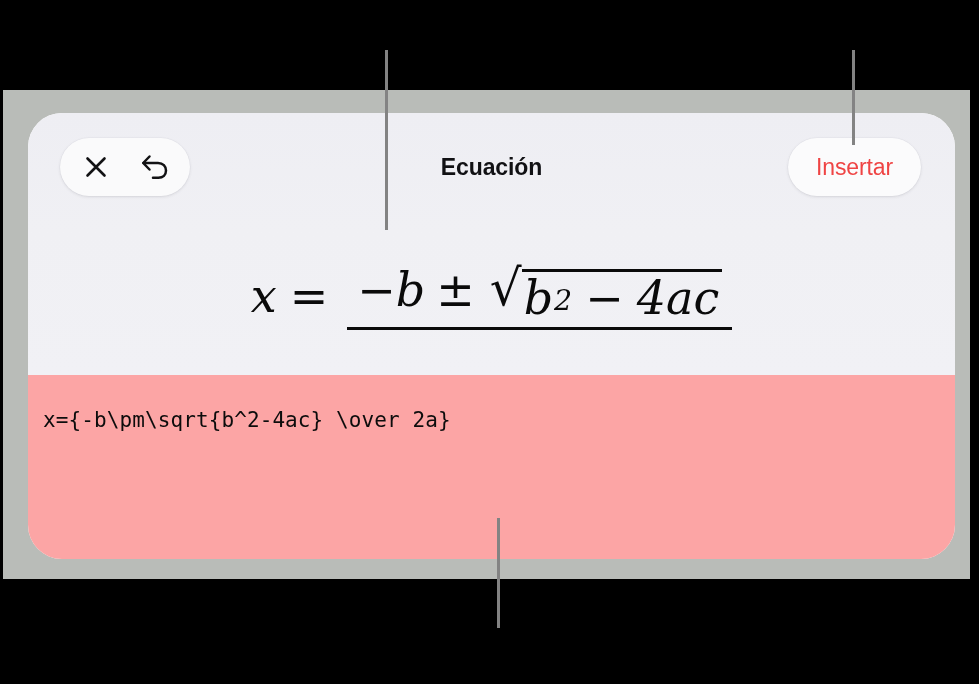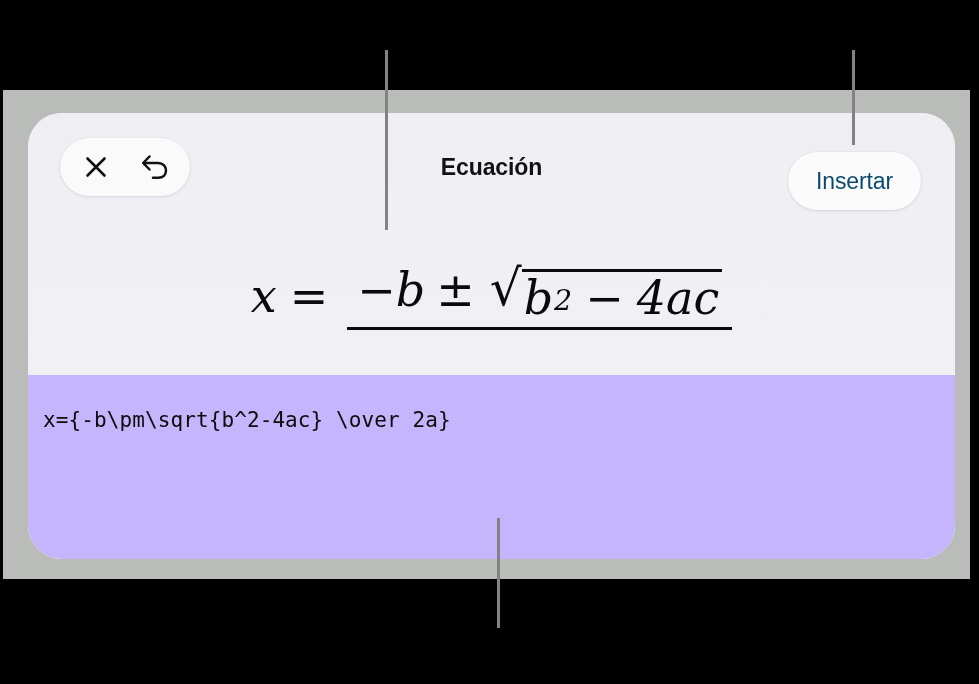--- a/index.html
+++ b/index.html
@@ -97,32 +97,32 @@
     font-weight: 600;
     color: #111114;
     letter-spacing: -0.1px;
     line-height: 40px;
   }
 
   
   #insert-button {
     position: absolute;
     right: 34px;
-    top: 39px;
+    top: 25px;
     min-width: 133px;
     height: 58px;
     border-radius: 29px;
     background: #fbfbfc;
     box-shadow: 0 1px 3px rgba(60,60,70,0.13), 0 0 0 0.5px rgba(120,120,135,0.07);
     display: flex;
     align-items: center;
     justify-content: center;
     font-size: 23px;
     font-weight: 400;
-    color: #0c4a6e;
+    color: #ef4444;
     letter-spacing: -0.1px;
     cursor: pointer;
     box-sizing: border-box;
     padding: 0 18px;
   }
 
   
   #formula-render {
     position: absolute;
     left: 0;
@@ -213,21 +213,21 @@
   }
   .num { font-style: italic; }
 
   
   #editor-region {
     position: absolute;
     left: 0;
     top: 262px;
     width: 100%;
     height: 184px;
-    background: #c4b5fd;
+    background: #fca5a5;
   }
   #latex-source {
     position: absolute;
     left: 15px;
     top: 30px;
     font-family: "DejaVu Sans Mono", "Liberation Mono", monospace;
     font-size: 21px;
     color: #0c0c0c;
     letter-spacing: 0.1px;
     white-space: pre;

